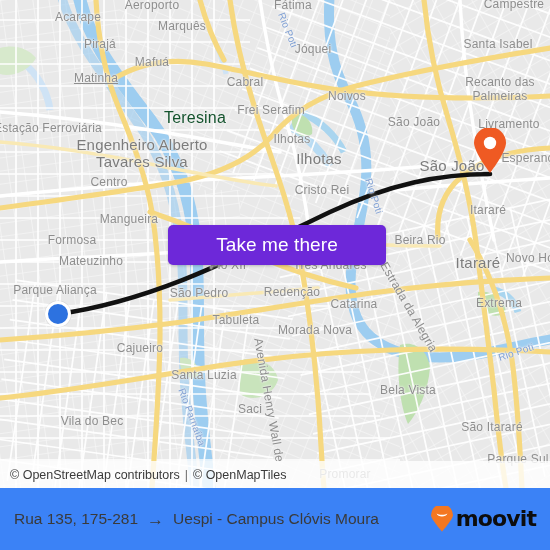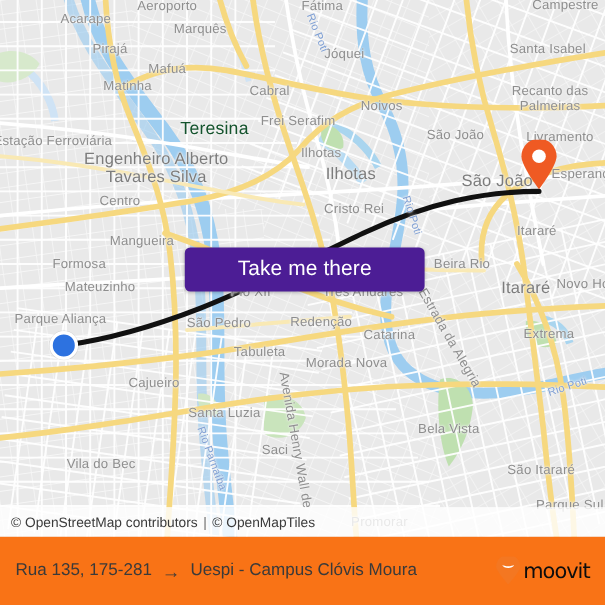--- a/index.html
+++ b/index.html
@@ -80,21 +80,21 @@
     padding-left: 10px;
     box-sizing: border-box;
   }
   #attribution .sep { margin: 0 5px; color: #6c6c6c; }
 
   
   #bottom-bar {
     position: absolute;
     left: 0; top: 488px;
     width: 550px; height: 62px;
-    background: #f97316;
+    background: #3b82f6;
     display: flex; align-items: center;
     box-sizing: border-box;
     padding: 0 14px 0 14px;
   }
   #trip-summary {
     display: flex; align-items: center;
     flex: 1 1 auto;
     font-size: 15.5px;
     color: #3a3a3a;
     white-space: nowrap;
@@ -106,22 +106,22 @@
     color: #3a3a3a;
     line-height: 1;
   }
   #moovit-logo {
     display: flex; align-items: center;
     flex: 0 0 auto;
     gap: 2px;
   }
   #moovit-wordmark {
     font-family: "DejaVu Sans", sans-serif;
-    font-size: 19px;
-    font-weight: normal;
+    font-size: 22px;
+    font-weight: bold;
     color: #0d0d0d;
     letter-spacing: -0.9px;
     line-height: 1;
   }
 </style>
 </head>
 <body>
 
 <div id="root">
 
@@ -258,21 +258,21 @@
     <div id="map-labels">
         <div class="maplabel md" style="left: 78px; top: 17px;">Acarape</div>
         <div class="maplabel md" style="left: 152px; top: 5px;">Aeroporto</div>
         <div class="maplabel md" style="left: 182px; top: 26px;">Marquês</div>
         <div class="maplabel md" style="left: 100px; top: 44px;">Pirajá</div>
         <div class="maplabel md" style="left: 293px; top: 5px;">Fátima</div>
         <div class="maplabel md" style="left: 313px; top: 49px;">Jóquei</div>
         <div class="maplabel md" style="left: 514px; top: 4px;">Campestre</div>
         <div class="maplabel md" style="left: 498px; top: 44px;">Santa Isabel</div>
         <div class="maplabel md" style="left: 152px; top: 62px;">Mafuá</div>
-        <div class="maplabel md" style="left: 116px; top: 78px;">Matinha</div>
+        <div class="maplabel md" style="left: 96px; top: 78px; text-decoration: underline;">Matinha</div>
         <div class="maplabel md" style="left: 245px; top: 82px;">Cabral</div>
         <div class="maplabel md" style="left: 347px; top: 96px; text-align: center;">Noivos</div>
         <div class="maplabel lg" style="left: 195px; top: 118px;">Teresina</div>
         <div class="maplabel md" style="left: 271px; top: 110px;">Frei Serafim</div>
         <div class="maplabel md two" style="left: 500px; top: 90px;">Recanto das
 Palmeiras</div>
         <div class="maplabel md" style="left: 414px; top: 122px;">São João</div>
         <div class="maplabel md" style="left: 509px; top: 124px;">Livramento</div>
         <div class="maplabel md" style="left: 48px; top: 128px;">Estação Ferroviária</div>
         <div class="maplabel md" style="left: 292px; top: 139px;">Ilhotas</div>
@@ -317,21 +317,21 @@
 
     <div id="origin-dot" style="left: 58px; top: 314px; background: rgb(45, 114, 224);"></div>
 
     <div id="dest-pin" style="left: 490px; top: 178px;">
       <svg width="34" height="46" viewBox="0 0 34 46">
         <path d="M17 45 C 17 45 33 24 33 15 A16 16 0 1 0 1 15 C 1 24 17 45 17 45 Z" fill="#ef5a23"></path>
         <circle cx="17" cy="15" r="6.2" fill="#ffffff"></circle>
       </svg>
     </div>
 
-    <button id="take-me-there" style="background: #4c1d95;">
+    <button id="take-me-there" style="background: #6d28d9;">
       <span>Take me there</span>
     </button>
 
     <div id="attribution">
       <span>© OpenStreetMap contributors</span>
       <span class="sep">|</span>
       <span>© OpenMapTiles</span>
     </div>
   </div>
 

